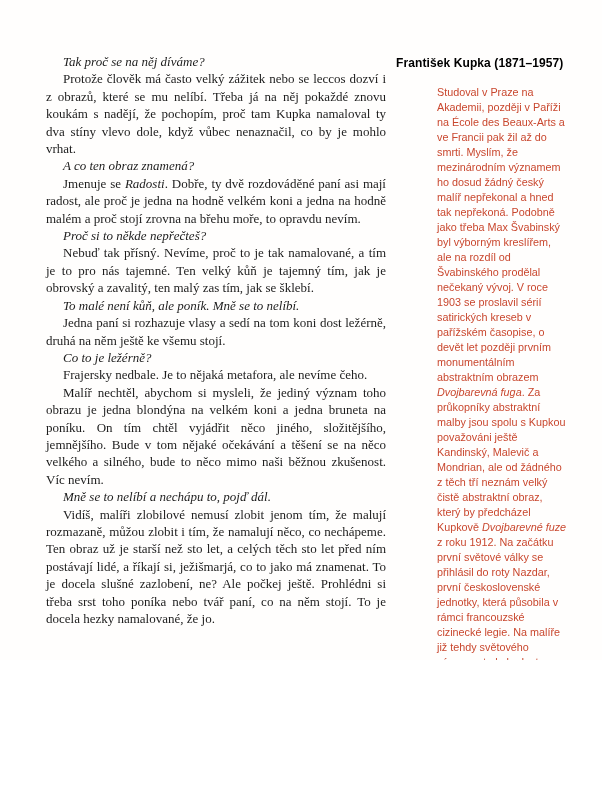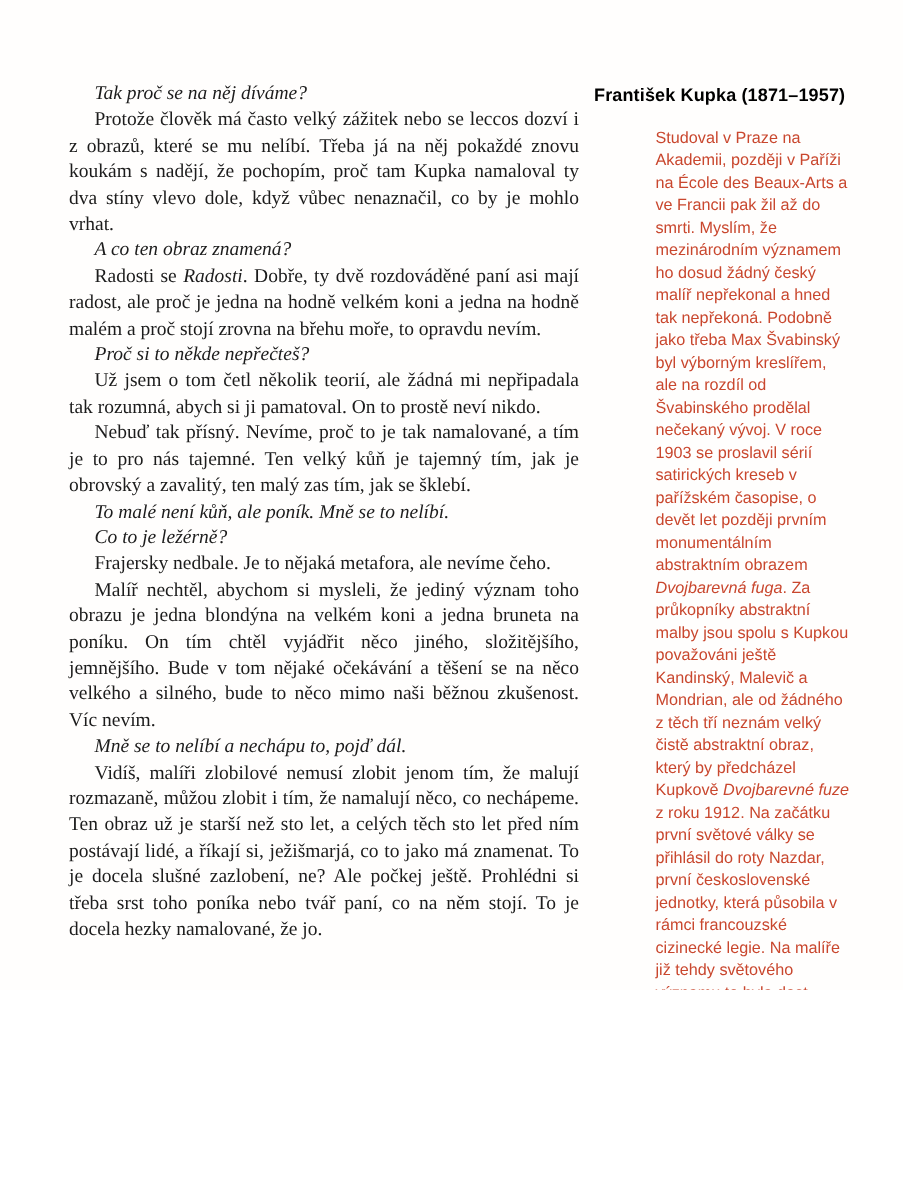--- a/index.html
+++ b/index.html
@@ -69,25 +69,25 @@
 </style>
 </head>
 <body>
 
 <div class="page">
 
   <div class="main-col" id="main-col">
       <p class="dialogue"><span class="it">Tak proč se na něj díváme?</span></p>
       <p class="normal"><span>Protože člověk má často velký zážitek nebo se leccos dozví i z obrazů, které se mu nelíbí. Třeba já na něj pokaždé znovu koukám s nadějí, že pochopím, proč tam Kupka namaloval ty dva stíny vlevo dole, když vůbec nenaznačil, co by je mohlo vrhat.</span></p>
       <p class="dialogue"><span class="it">A co ten obraz znamená?</span></p>
-      <p class="normal"><span>Radosti se </span><span class="it">Radosti</span><span>. Dobře, ty dvě rozdováděné paní asi mají radost, ale proč je jedna na hodně velkém koni a jedna na hodně malém a proč stojí zrovna na břehu moře, to opravdu nevím.</span></p>
+      <p class="normal"><span>Jmenuje se </span><span class="it">Radosti</span><span>. Dobře, ty dvě rozdováděné paní asi mají radost, ale proč je jedna na hodně velkém koni a jedna na hodně malém a proč stojí zrovna na břehu moře, to opravdu nevím.</span></p>
       <p class="dialogue"><span class="it">Proč si to někde nepřečteš?</span></p>
-      <p class="normal"><span>Už jsem o tom četl několik teorií, ale žádná mi nepřipadala tak rozumná, abych si ji pamatoval. On to prostě neví nikdo.</span></p>
       <p class="normal"><span>Nebuď tak přísný. Nevíme, proč to je tak namalované, a tím je to pro nás tajemné. Ten velký kůň je tajemný tím, jak je obrovský a zavalitý, ten malý zas tím, jak se šklebí.</span></p>
       <p class="dialogue"><span class="it">To malé není kůň, ale poník. Mně se to nelíbí.</span></p>
+      <p class="normal"><span>Jedna paní si rozhazuje vlasy a sedí na tom koni dost ležérně, druhá na něm ještě ke všemu stojí.</span></p>
       <p class="dialogue"><span class="it">Co to je ležérně?</span></p>
       <p class="normal"><span>Frajersky nedbale. Je to nějaká metafora, ale nevíme čeho.</span></p>
       <p class="normal"><span>Malíř nechtěl, abychom si mysleli, že jediný význam toho obrazu je jedna blondýna na velkém koni a jedna bruneta na poníku. On tím chtěl vyjádřit něco jiného, složitějšího, jemnějšího. Bude v tom nějaké očekávání a těšení se na něco velkého a silného, bude to něco mimo naši běžnou zkušenost. Víc nevím.</span></p>
       <p class="dialogue"><span class="it">Mně se to nelíbí a nechápu to, pojď dál.</span></p>
       <p class="normal"><span>Vidíš, malíři zlobilové nemusí zlobit jenom tím, že malují rozmazaně, můžou zlobit i tím, že namalují něco, co nechápeme. Ten obraz už je starší než sto let, a celých těch sto let před ním postávají lidé, a říkají si, ježišmarjá, co to jako má znamenat. To je docela slušné zazlobení, ne? Ale počkej ještě. Prohlédni si třeba srst toho poníka nebo tvář paní, co na něm stojí. To je docela hezky namalované, že jo.</span></p>
     </div>
 
   <div class="sidebar">
     <h3 class="sidebar-heading">František Kupka (1871–1957)</h3>
     <div class="sidebar-body" id="sidebar-body"><span>Studoval v Praze na Akademii, později v Paříži na École des Beaux-Arts a ve Francii pak žil až do smrti. Myslím, že mezinárodním významem ho dosud žádný český malíř nepřekonal a hned tak nepřekoná. Podobně jako třeba Max Švabinský byl výborným kreslířem, ale na rozdíl od Švabinského prodělal nečekaný vývoj. V roce 1903 se proslavil sérií satirických kreseb v pařížském časopise, o devět let později prvním monumentálním abstraktním obrazem </span><span class="it">Dvojbarevná fuga</span><span>. Za průkopníky abstraktní malby jsou spolu s Kupkou považováni ještě Kandinský, Malevič a Mondrian, ale od žádného z těch tří neznám velký čistě abstraktní obraz, který by předcházel Kupkově </span><span class="it">Dvojbarevné fuze</span><span> z roku 1912. Na začátku první světové války se přihlásil do roty Nazdar, první československé jednotky, která působila v rámci francouzské cizinecké legie. Na malíře již tehdy světového významu to byla dost nebezpečná epizoda. Byl raněn, vyznamenán a za své zásluhy dosáhl důstojnické hodnosti kapitána. Později pomáhal organizovat československé legie ve Francii. Měl hluboký vztah k hudbě, která se často objevovala jako téma jeho obrazů. Kromě toho mu byl blízký mysticismus poněkud orientálního ražení.</span></div>

